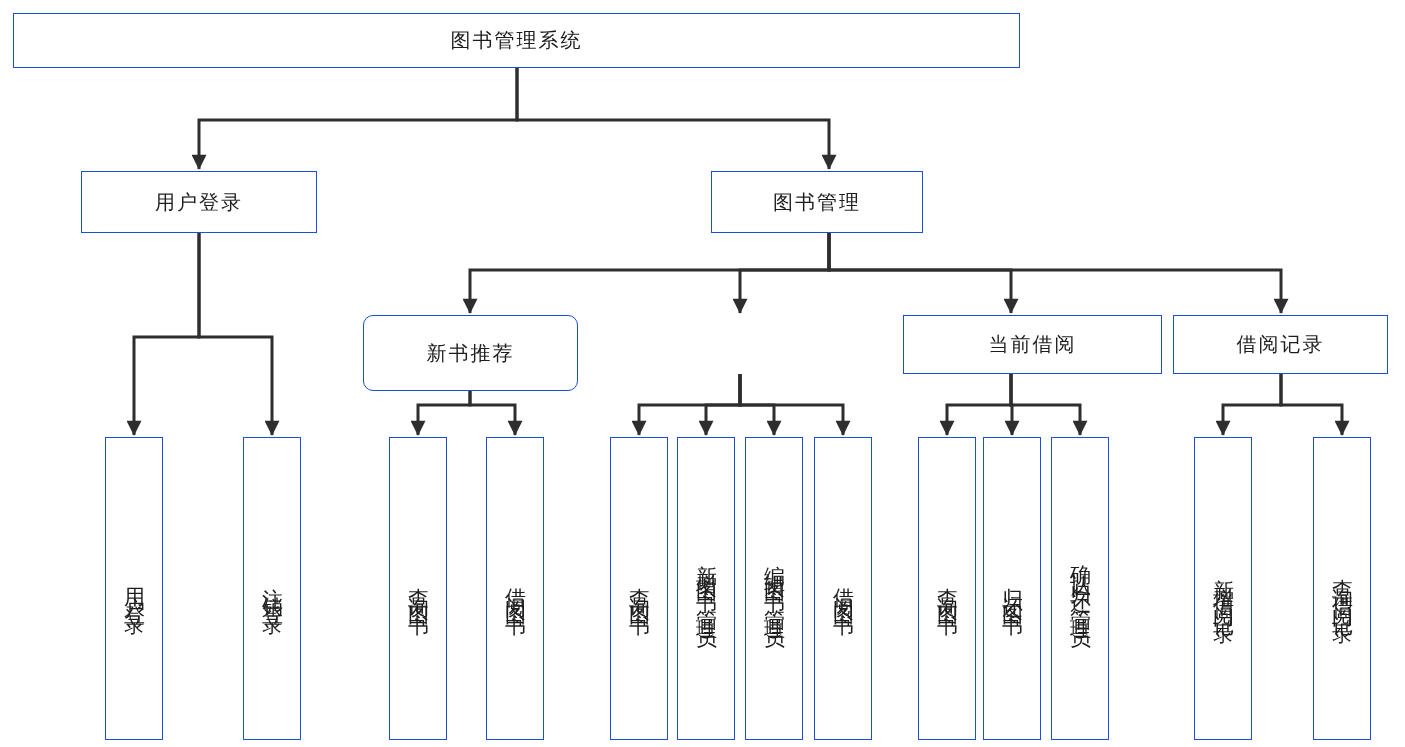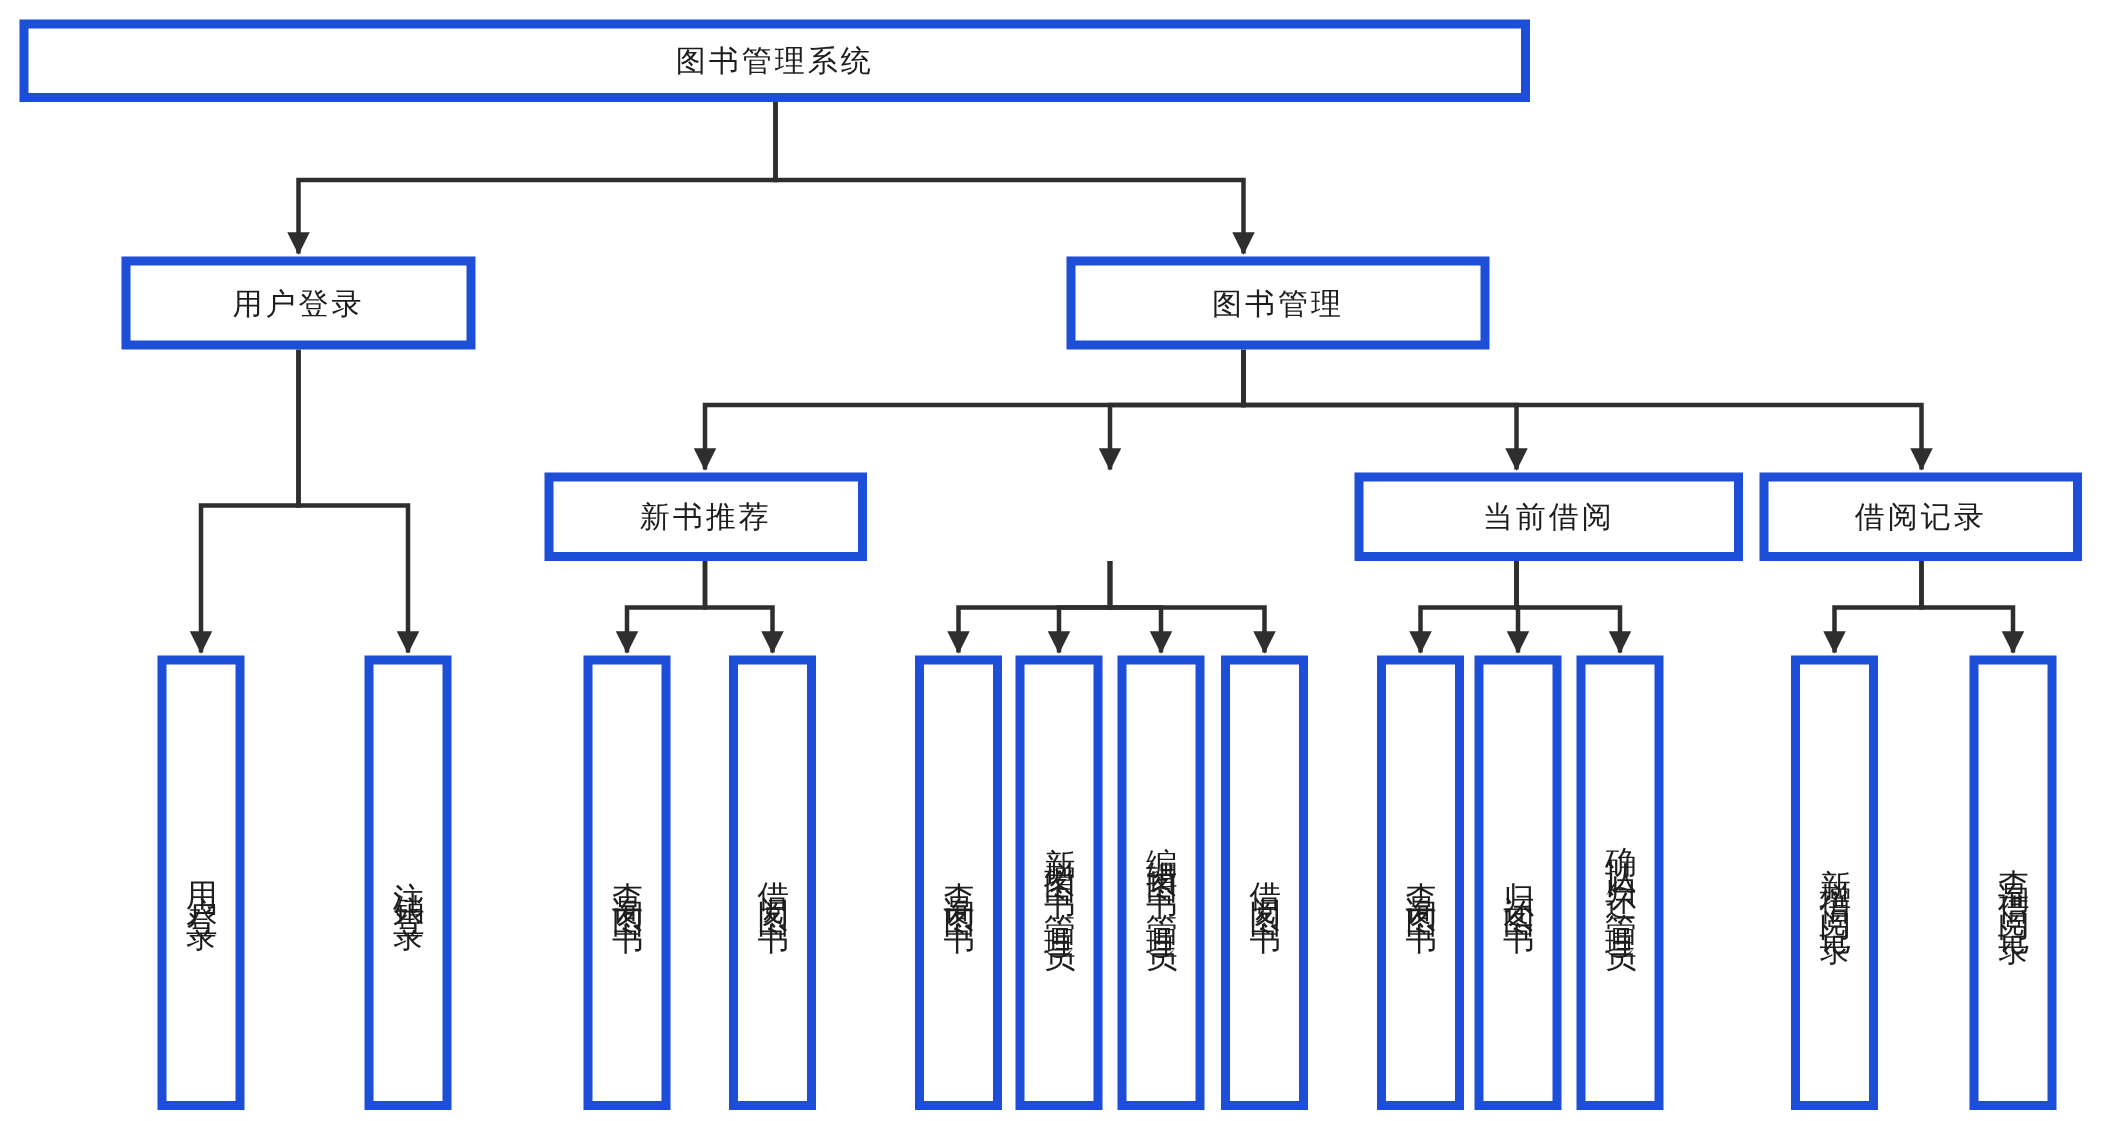--- a/index.html
+++ b/index.html
@@ -11,21 +11,21 @@
   .canvas {
     position: relative;
     width: 1405px; height: 747px;
     background: #ffffff;
   }
   .connectors { position: absolute; left: 0; top: 0; z-index: 1; }
   .node {
     position: absolute;
     z-index: 2;
     background: #ffffff;
-    border: 6px solid #1d4ed8;
+    border: 1px solid #1d4ed8;
     display: flex;
     align-items: center;
     justify-content: center;
     color: #1d1d1d;
     text-align: left;
   }
   .h-node { font-size: 20px; letter-spacing: 2px; white-space: nowrap; }
   .v-node {
     writing-mode: vertical-rl;
     font-size: 21px;
@@ -80,23 +80,23 @@
       <path d="M1011,374 V405 H1080 V435" marker-end="url(#arw)"></path>
 
       <path d="M1281,374 V405 H1223 V435" marker-end="url(#arw)"></path>
       <path d="M1281,374 V405 H1342 V435" marker-end="url(#arw)"></path>
     </g>
   </svg>
 
   <div class="node h-node" style="left:13px; top:13px; width:1007px; height:55px;">图书管理系统</div>
 
   <div class="node h-node" style="left:81px; top:171px; width:236px; height:62px;">用户登录</div>
-  <div class="node h-node" style="left:711px; top:171px; width:282px; height:62px;">图书管理</div>
+  <div class="node h-node" style="left:711px; top:171px; width:212px; height:62px;">图书管理</div>
 
-  <div class="node h-node" style="left:363px; top:315px; width:215px; height:59px;">新书推荐</div>
+  <div class="node h-node" style="left:363px; top:315px; width:215px; height:76px;border-radius:10px;">新书推荐</div>
   <div class="node h-node" style="left:903px; top:315px; width:259px; height:59px;">当前借阅</div>
   <div class="node h-node" style="left:1173px; top:315px; width:215px; height:59px;">借阅记录</div>
 
   <div class="node v-node" style="left:105px; top:437px; width:58px; height:303px;">用户登录</div>
   <div class="node v-node" style="left:243px; top:437px; width:58px; height:303px;">注销登录</div>
 
   <div class="node v-node" style="left:389px; top:437px; width:58px; height:303px;">查询图书</div>
   <div class="node v-node" style="left:486px; top:437px; width:58px; height:303px;">借阅图书</div>
 
   <div class="node v-node" style="left:610px; top:437px; width:58px; height:303px;">查询图书</div>

